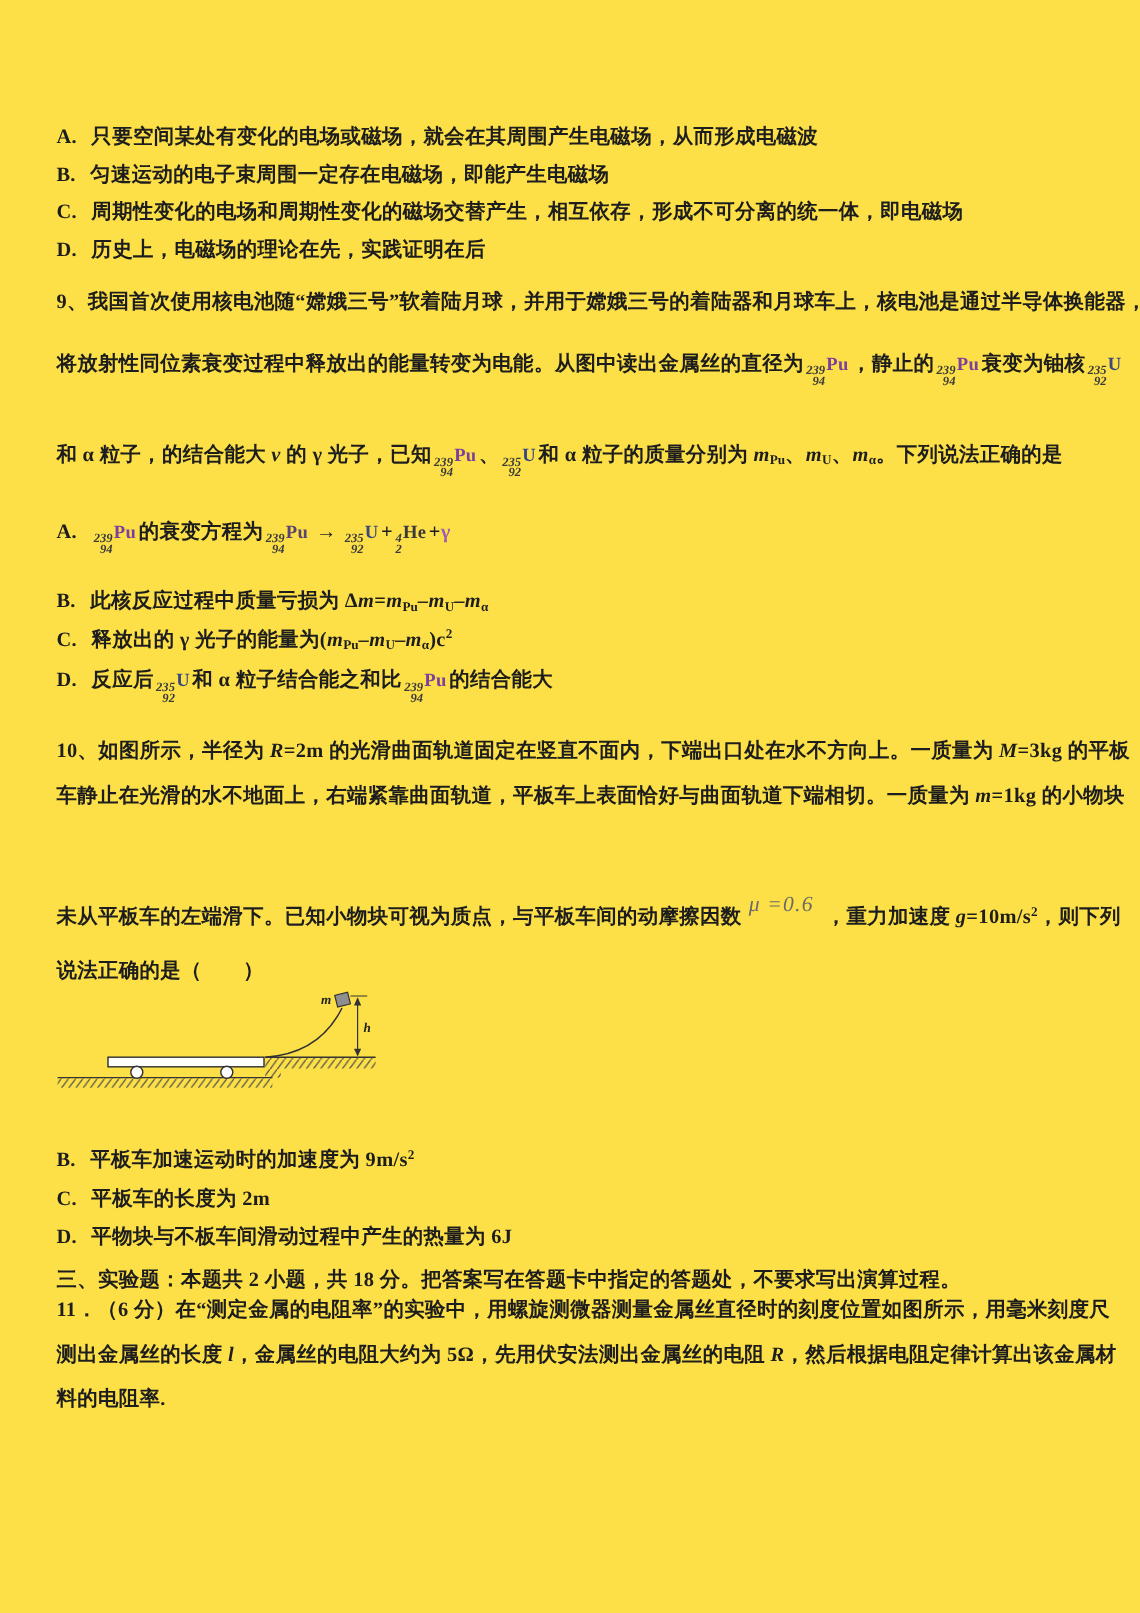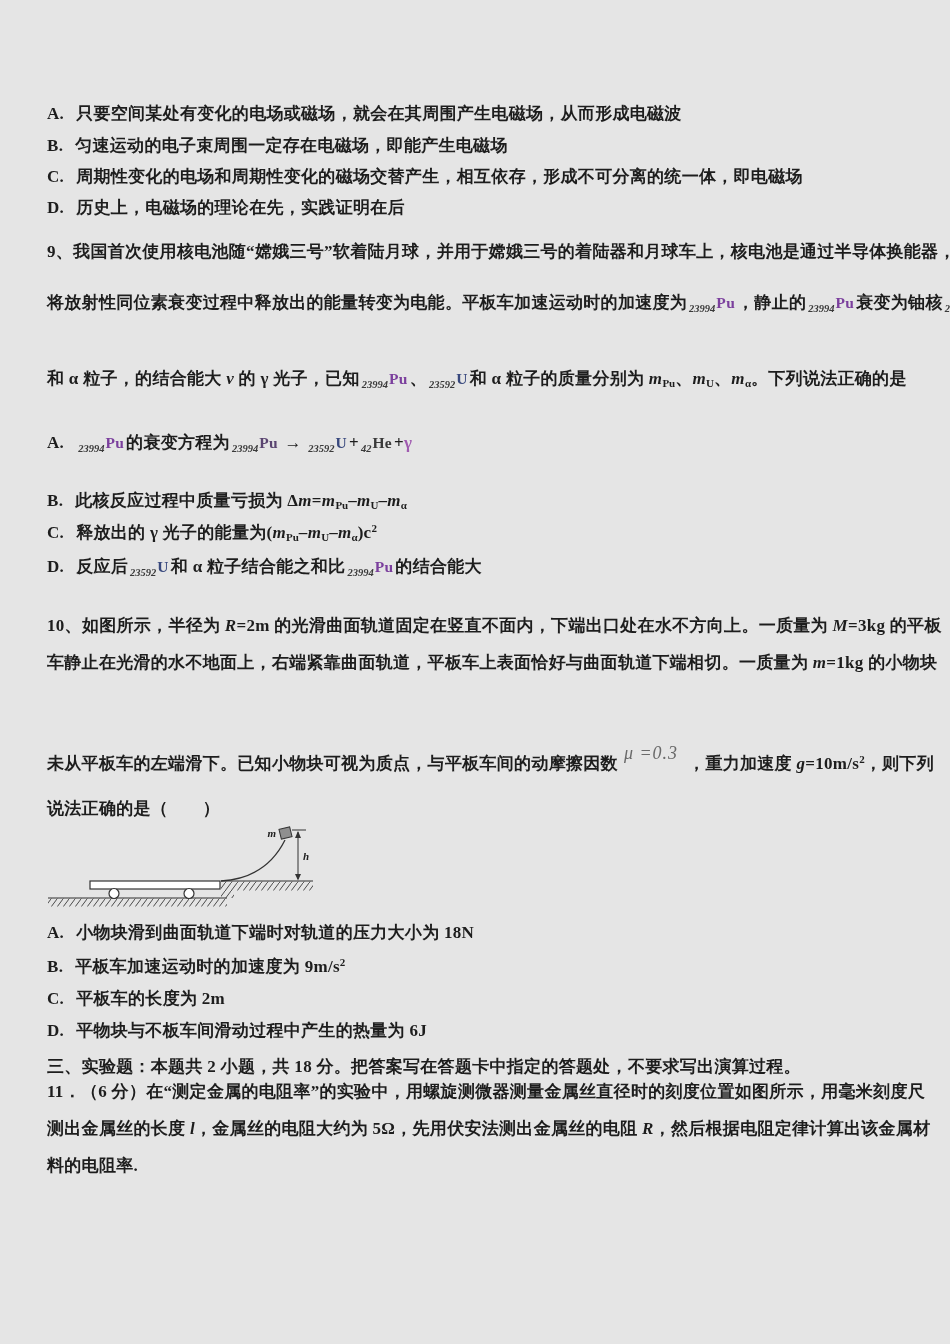--- a/index.html
+++ b/index.html
@@ -1,48 +1,48 @@
 <!DOCTYPE html>
 <html><head>
 <meta charset="utf-8">
 <style>
   html,body{margin:0;padding:0;background:#ffffff;}
   body{width:950px;height:1344px;position:relative;overflow:hidden;
        font-family:"Liberation Serif","DejaVu Serif",serif;color:#1d1d1d;}
-  .page{position:absolute;inset:0;background:#e5e5e5;text-decoration:underline;}
+  .page{position:absolute;inset:0;background:#fde047;text-decoration:underline;}
   .ln{position:absolute;left:47px;right:40px;white-space:nowrap;
       font-size:17px;font-weight:bold;line-height:20px;letter-spacing:.3px;}
   .lbl{margin-right:12px;font-weight:bold;}
   .it{font-style:italic;}
   .sb{display:inline-block;transform:translateY(3px);font-size:11px;letter-spacing:0;}
   .sp{display:inline-block;transform:translateY(-6px);font-size:11px;letter-spacing:0;}
   .mu{display:inline-block;transform:translateY(-10px);color:#6a6a6a;font-style:italic;
       font-weight:normal;font-size:18px;margin:0 10px 0 6px;letter-spacing:1px;}
   .nuc{white-space:nowrap;margin:0 2px;}
-  .nz{display:inline-flex;flex-direction:row;align-items:flex-end;
+  .nz{display:inline-flex;flex-direction:column;align-items:flex-end;
       font-size:10.5px;line-height:8.5px;font-style:italic;font-weight:bold;
       vertical-align:-4px;margin-right:1px;color:#3a3a3a;letter-spacing:0;}
   .nsym{font-size:15.5px;font-weight:bold;}
   .fig{position:absolute;left:45px;top:819px;width:272px;height:90px;}
   .fig svg{display:block;width:100%;height:100%;}
   .figtext{font-family:"Liberation Serif","DejaVu Serif",serif;font-style:italic;
            font-weight:bold;font-size:11px;fill:#222;}
 </style>
 </head>
 <body>
 
 <div class="page">
 
   <div class="ln" style="top:104px"><span class="lbl">A.</span><span>只要空间某处有变化的电场或磁场，就会在其周围产生电磁场，从而形成电磁波</span></div>
   <div class="ln" style="top:136px"><span class="lbl">B.</span><span>匀速运动的电子束周围一定存在电磁场，即能产生电磁场</span></div>
   <div class="ln" style="top:167px"><span class="lbl">C.</span><span>周期性变化的电场和周期性变化的磁场交替产生，相互依存，形成不可分离的统一体，即电磁场</span></div>
   <div class="ln" style="top:198px"><span class="lbl">D.</span><span>历史上，电磁场的理论在先，实践证明在后</span></div>
 
   <div class="ln" style="top:242px"><span>9、我国首次使用核电池随“嫦娥三号”软着陆月球，并用于嫦娥三号的着陆器和月球车上，核电池是通过半导体换能器，</span></div>
-  <div class="ln" style="top:293px"><span>将放射性同位素衰变过程中释放出的能量转变为电能。平板车加速运动时的加速度为</span><span class="nuc"><span class="nz">
+  <div class="ln" style="top:293px"><span>将放射性同位素衰变过程中释放出的能量转变为电能。从图中读出金属丝的直径为</span><span class="nuc"><span class="nz">
           <span>239</span>
           <span>94</span>
         </span><span class="nsym" style="color: rgb(123, 63, 157);">Pu</span></span><span>，静止的</span><span class="nuc"><span class="nz">
           <span>239</span>
           <span>94</span>
         </span><span class="nsym" style="color: rgb(123, 63, 157);">Pu</span></span><span>衰变为铀核</span><span class="nuc"><span class="nz">
           <span>235</span>
           <span>92</span>
         </span><span class="nsym" style="color: rgb(57, 73, 126);">U</span></span></div>
   <div class="ln" style="top:369px"><span>和 α 粒子，的结合能大 </span><span class="it">v</span><span> 的 γ 光子，已知</span><span class="nuc"><span class="nz">
@@ -70,21 +70,21 @@
   <div class="ln" style="top:557px"><span class="lbl">D.</span><span>反应后</span><span class="nuc"><span class="nz">
           <span>235</span>
           <span>92</span>
         </span><span class="nsym" style="color: rgb(57, 73, 126);">U</span></span><span>和 α 粒子结合能之和比</span><span class="nuc"><span class="nz">
           <span>239</span>
           <span>94</span>
         </span><span class="nsym" style="color: rgb(123, 63, 157);">Pu</span></span><span>的结合能大</span></div>
 
   <div class="ln" style="top:616px"><span>10、如图所示，半径为 </span><span class="it">R</span><span>=</span><span>2m</span><span> 的光滑曲面轨道固定在竖直不面内，下端出口处在水不方向上。一质量为 </span><span class="it">M</span><span>=</span><span>3kg</span><span> 的平板</span></div>
   <div class="ln" style="top:653px"><span>车静止在光滑的水不地面上，右端紧靠曲面轨道，平板车上表面恰好与曲面轨道下端相切。一质量为 </span><span class="it">m</span><span>=</span><span>1kg</span><span> 的小物块</span></div>
-  <div class="ln" style="top:753px"><span>未从平板车的左端滑下。已知小物块可视为质点，与平板车间的动摩擦因数</span><span class="mu">μ =0.3</span><span>，重力加速度 </span><span class="it">g</span><span>=</span><span>10m/s</span><span class="sp">2</span><span>，则下列</span></div>
+  <div class="ln" style="top:753px"><span>未从平板车的左端滑下。已知小物块可视为质点，与平板车间的动摩擦因数</span><span class="mu">μ =0.6</span><span>，重力加速度 </span><span class="it">g</span><span>=</span><span>10m/s</span><span class="sp">2</span><span>，则下列</span></div>
   <div class="ln" style="top:799px"><span>说法正确的是（　　）</span></div>
 
   <div class="fig">
     <svg viewBox="0 0 272 90">
       <defs>
         <pattern id="hatch" patternUnits="userSpaceOnUse" width="6" height="8">
           <path d="M0,8 L6,0" stroke="#4a4a4a" stroke-width="1"></path>
         </pattern>
       </defs>
 
@@ -105,21 +105,20 @@
       <text x="231" y="18" text-anchor="end" class="figtext">m</text>
 
       <line x1="247" y1="11" x2="261" y2="11" stroke="#333" stroke-width="1"></line>
       <line x1="253" y1="13" x2="253" y2="60" stroke="#333" stroke-width="1"></line>
       <polygon points="250,19 256,19 253,12" fill="#333"></polygon>
       <polygon points="250,55 256,55 253,61.5" fill="#333"></polygon>
       <text x="258" y="41" class="figtext">h</text>
     </svg>
   </div>
 
-  <div class="ln" style="top:923px"><span class="lbl">A.</span><span>小物块滑到曲面轨道下端时对轨道的压力大小为 </span><span>18N</span></div>
   <div class="ln" style="top:957px"><span class="lbl">B.</span><span>平板车加速运动时的加速度为 </span><span>9m/s</span><span class="sp">2</span></div>
   <div class="ln" style="top:989px"><span class="lbl">C.</span><span>平板车的长度为 </span><span>2m</span></div>
   <div class="ln" style="top:1021px"><span class="lbl">D.</span><span>平物块与不板车间滑动过程中产生的热量为 </span><span>6J</span></div>
 
   <div class="ln" style="top:1057px"><span>三、实验题：本题共 2 小题，共 18 分。把答案写在答题卡中指定的答题处，不要求写出演算过程。</span></div>
   <div class="ln" style="top:1082px"><span>11．（6 分）在“测定金属的电阻率”的实验中，用螺旋测微器测量金属丝直径时的刻度位置如图所示，用毫米刻度尺</span></div>
   <div class="ln" style="top:1119px"><span>测出金属丝的长度 </span><span class="it">l</span><span>，金属丝的电阻大约为 </span><span>5Ω</span><span>，先用伏安法测出金属丝的电阻 </span><span class="it">R</span><span>，然后根据电阻定律计算出该金属材</span></div>
   <div class="ln" style="top:1156px"><span>料的电阻率.</span></div>
 
 </div>

